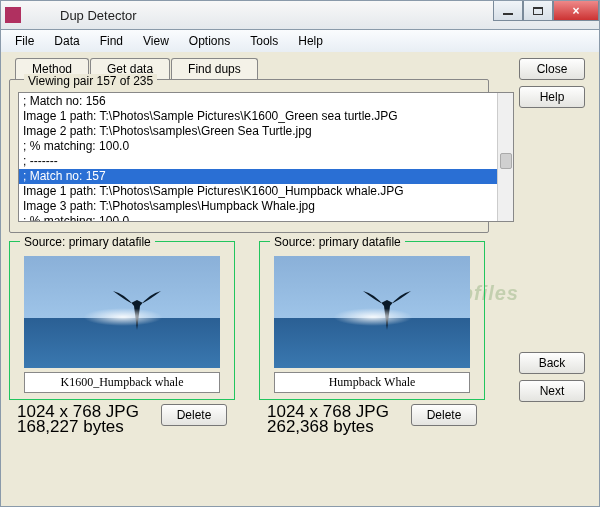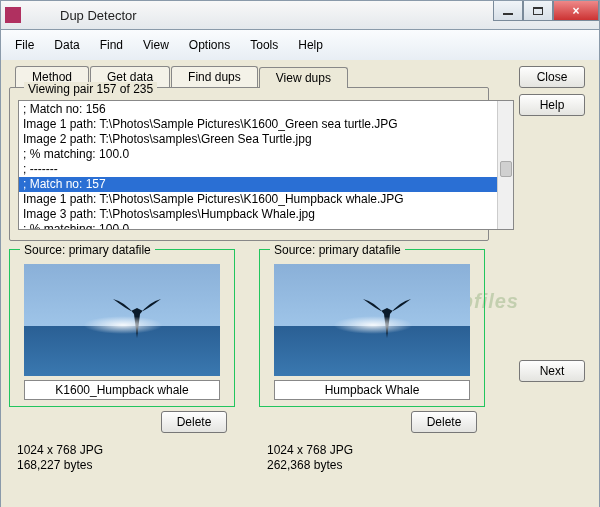--- a/index.html
+++ b/index.html
@@ -8,21 +8,21 @@
 .titlebar { height: 30px; background: linear-gradient(#f8f8f8, #e4e8ec); border: 1px solid #8a9aaa; display: flex; align-items: center; padding: 0 4px; position: relative; gap: 33px; }
 .titlebar .icon { width: 16px; height: 16px; background: #b03060; margin-right: 6px; display: inline-block; }
 .titlebar .title { font-size: 13px; color: #222; }
 .win-controls { position: absolute; right: 0; top: 0; display: flex; height: 20px; }
 .win-btn { width: 30px; height: 20px; border: 1px solid #7a8a9a; border-top: none; background: linear-gradient(#f0f4f8,#d8e0e8); font-size: 12px; display: flex; align-items: center; justify-content: center; }
 .win-btn.close { background: linear-gradient(#e88,#c33); color: #fff; width: 46px; border-top-right-radius: 0; }
 .win-btn.close span { font-weight: bold; }
 .win-btn.max span { display:inline-block; width:10px; height:8px; border:1px solid #333; border-top:2px solid #333; }
 .win-btn.min span { display:inline-block; width:10px; border-bottom:2px solid #333; margin-top:6px; }
 
-.menubar { height: 30px; background: linear-gradient(#fafcfe,#e8eef4); border-left:1px solid #8a9aaa; border-right:1px solid #8a9aaa; display: flex; align-items: center; padding: 0 4px; font-size: 12px; }
+.menubar { height: 22px; background: linear-gradient(#fafcfe,#e8eef4); border-left:1px solid #8a9aaa; border-right:1px solid #8a9aaa; display: flex; align-items: center; padding: 0 4px; font-size: 12px; }
 .menubar span { padding: 2px 10px; }
 
 .client { border:1px solid #8a9aaa; border-top:none; height: calc(507px - 30px - 22px); padding: 6px 8px 8px 8px; background: #ece9d8; position: relative; }
 
 .tabs { display: flex; margin-left: 6px; }
 .tab { padding: 3px 16px; border: 1px solid #888; border-bottom: none; background: #f4f2e8; margin-right: 1px; border-radius: 3px 3px 0 0; font-size: 12px; }
 .tab.active { background: #ece9d8; position: relative; top: 1px; }
 
 .right-buttons { position: absolute; right: 14px; top: 6px; display: flex; flex-direction: column; gap: 6px; }
 .btn { width: 66px; height: 22px; border: 1px solid #777; background: linear-gradient(#fefefe,#e4e4e0); border-radius: 3px; font-size: 12px; }
@@ -36,25 +36,25 @@
 .scrollbar { position: absolute; right: 0; top: 0; bottom: 0; width: 16px; background: #f0f0f0; border-left: 1px solid #ccc; }
 .scrollbar .thumb { position: absolute; top: 60px; left: 2px; width: 12px; height: 16px; background: #d0d0d0; border: 1px solid #aaa; border-radius: 2px; }
 
 .compare-row { display: flex; gap: 24px; margin-top: 8px; }
 .img-panel { border: 1px solid #22c55e; padding: 4px 8px 6px 8px; width: 226px; position: relative; }
 .img-panel .src { position: relative; top: -11px; left: 2px; background: #ece9d8; padding: 0 4px; display: inline-block; }
 .thumb-img { width: 196px; height: 112px; margin: -4px auto 4px auto; display: block; background: linear-gradient(#8ab0d8 0%, #9ec4e8 55%, #2a5f94 55%, #3a78b0 100%); position: relative; overflow: hidden; }
 .whale-tail { position: absolute; left: 40%; top: 18%; width: 70px; height: 60px; }
 .whale-tail svg { width: 100%; height: 100%; }
 .splash { position: absolute; bottom: 42px; left: 30%; width: 80px; height: 18px; background: radial-gradient(ellipse at center, rgba(255,255,255,0.9), rgba(255,255,255,0) 70%); }
-.img-name { border: 1px solid #888; background: #fff; text-align: center; padding: 2px 0; font-size: 12px; width: 196px; margin: 0 auto; }
+.img-name { border: 1px solid #888; background: #fff; text-align: center; padding: 2px 0; font-size: 12px; width: 196px; margin: 0 auto; font-family: Liberation Serif, serif; }
 
 .meta-row { display: flex; gap: 24px; margin-top: 4px; }
 .meta { width: 226px; display: flex; align-items: flex-start; padding: 0 8px; }
-.meta .txt { font-size: 12px; line-height: 15px; margin-top: 32px; }
+.meta .txt { font-size: 17px; line-height: 15px; }
 .meta .btn { margin-left: auto; }
 
 .nav-buttons { position: absolute; right: 14px; top: 300px; display: flex; flex-direction: column; gap: 6px; }
 
 .watermark { position: absolute; right: 80px; top: 230px; font-size: 20px; color: rgba(120,160,100,0.35); font-weight: bold; font-style: italic; letter-spacing: 1px; pointer-events: none; }
 .watermark .s { color: rgba(100,150,80,0.5); }
 </style>
 </head>
 <body>
 
@@ -83,21 +83,20 @@
   <span>Tools</span>
   <span>Help</span>
 </div>
 
 <div class="client">
 
   <div class="tabs">
     <div class="tab">Method</div>
     <div class="tab">Get data</div>
     <div class="tab">Find dups</div>
-    <div class="tab active">View dups</div>
   </div>
 
   <div class="right-buttons">
     <button class="btn">Close</button>
     <button class="btn">Help</button>
   </div>
 
   <div class="panel">
     <span class="panel-label">Viewing pair 157 of 235</span>
     <div class="listbox">
@@ -156,16 +155,17 @@
     <div class="meta">
       <div class="txt">
         <div>1024 x 768 JPG</div>
         <div>262,368 bytes</div>
       </div>
       <button class="btn">Delete</button>
     </div>
   </div>
 
   <div class="nav-buttons">
+    <button class="btn">Back</button>
     <button class="btn">Next</button>
   </div>
 
 </div>
 
 </body></html>

